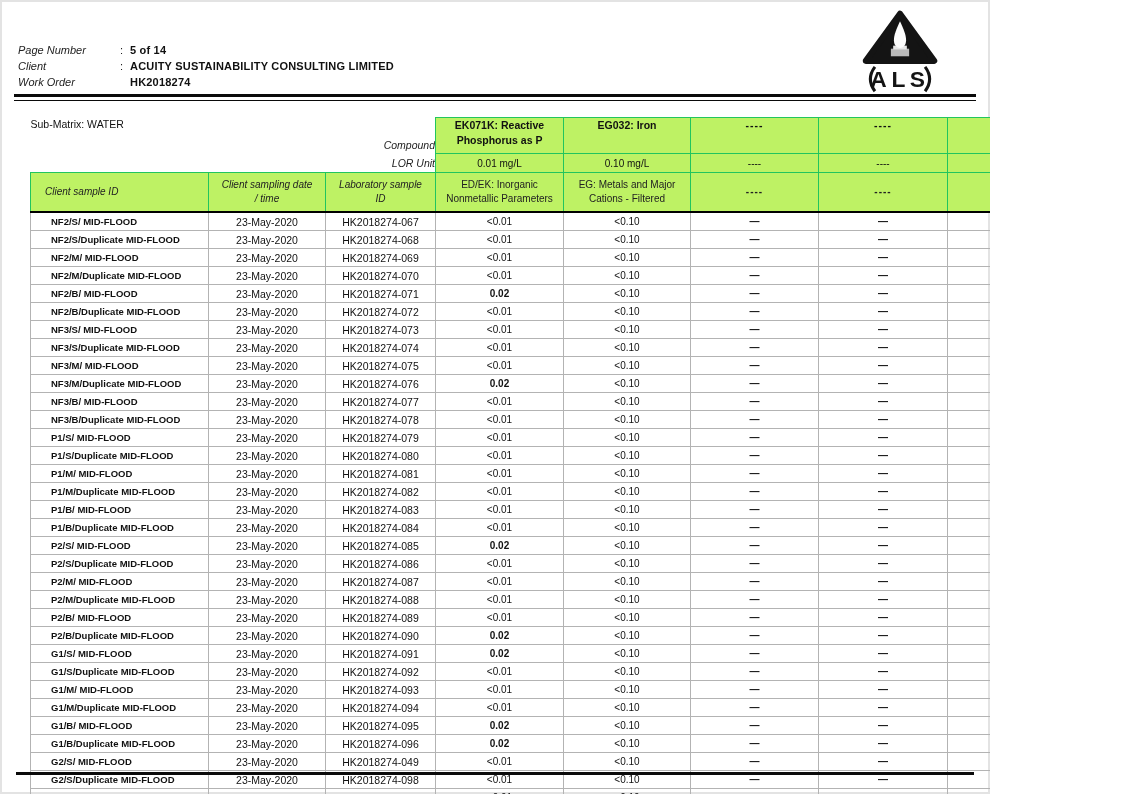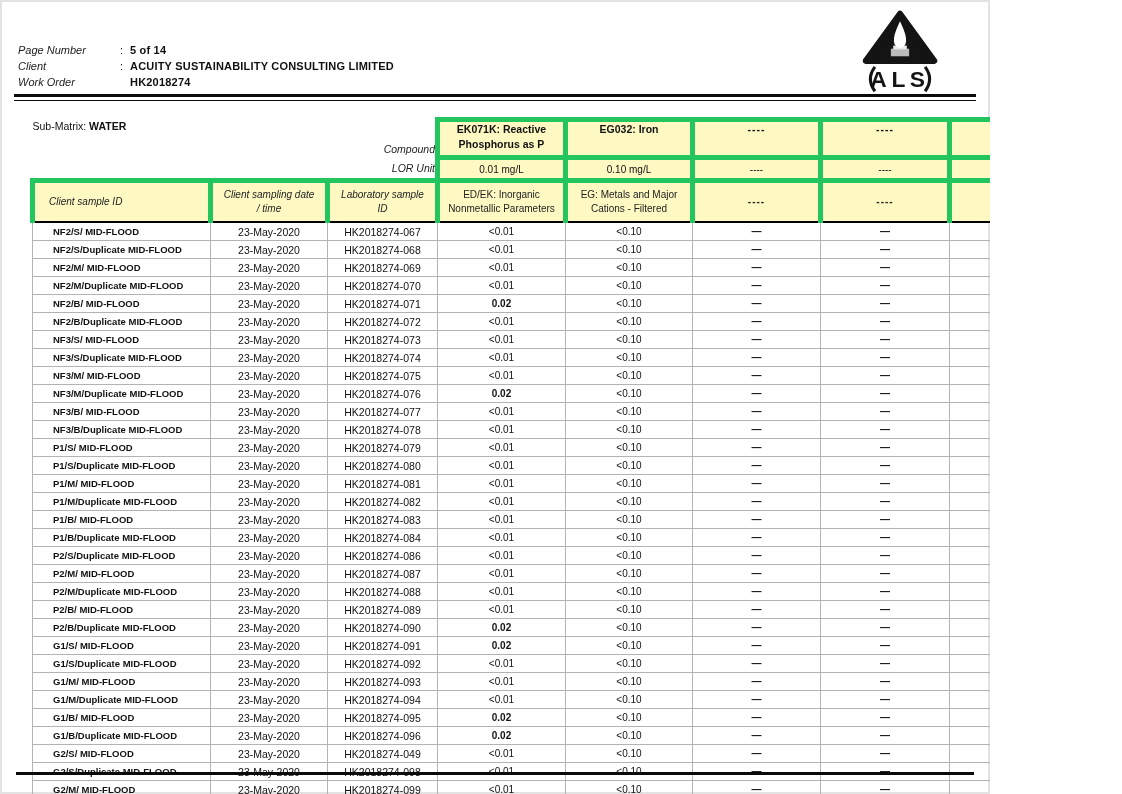--- a/index.html
+++ b/index.html
@@ -20,24 +20,24 @@
     border-top:3px solid #0a0a0a;border-bottom:1px solid #0a0a0a;}
   .rule-bottom{position:absolute;left:16px;right:16px;top:772px;border-top:3px solid #0a0a0a;}
   
   table.rpt{position:absolute;left:30px;top:117px;border-collapse:collapse;table-layout:fixed;width:1045px;}
   table.rpt td{padding:0;overflow:hidden;}
   
   .rowA td{height:33px;vertical-align:top;}
   .rowB td{height:18px;vertical-align:middle;}
   .rowC td{height:38px;vertical-align:middle;}
   .noborder{border:none;}
-  .boxed{border:5px solid #22c55e;background:#fef9c3;}
+  .boxed{border:1px solid #22c55e;background:#bef264;}
   .rowC td.boxed{border-bottom:2.5px solid #000;}
   .submatrix{font-size:10.5px;padding:4px 0 0 6px;}
-  .submatrix b{font-weight:bold;}
+  .submatrix b{font-weight:normal;}
   .lbl-right{font-style:italic;font-size:10.5px;text-align:right;padding-right:8px;color:#222;}
   .rowA .lbl-right{vertical-align:bottom;padding-bottom:3px;}
   .analyte{font-weight:bold;font-size:10.5px;text-align:center;line-height:15px;padding-top:2px;}
   .lorcell{font-size:10px;text-align:center;}
   .methodcell{font-size:10px;text-align:center;line-height:14px;color:#222;}
   .colhead{font-style:italic;font-size:10px;text-align:center;line-height:14px;color:#222;}
   .colhead.first{text-align:left;padding-left:14px;}
   .hdash{font-weight:bold;letter-spacing:1px;}
   
   .rowData td{height:17px;border:1px solid #b3b3b3;font-size:10px;text-align:center;white-space:nowrap;}
@@ -312,20 +312,30 @@
     <td class="c-id">P1/B/Duplicate MID-FLOOD</td>
     <td class="c-date">23-May-2020</td>
     <td class="c-lab">HK2018274-084</td>
     <td class="c-val">&lt;0.01</td>
     <td class="c-val">&lt;0.10</td>
     <td class="c-val dash">—</td>
     <td class="c-val dash">—</td>
     <td class="c-val dash">—</td>
   </tr>
         <tr class="rowData">
+    <td class="c-id">P2/S/ MID-FLOOD</td>
+    <td class="c-date">23-May-2020</td>
+    <td class="c-lab">HK2018274-085</td>
+    <td class="c-val bold">0.02</td>
+    <td class="c-val">&lt;0.10</td>
+    <td class="c-val dash">—</td>
+    <td class="c-val dash">—</td>
+    <td class="c-val dash">—</td>
+  </tr>
+        <tr class="rowData">
     <td class="c-id">P2/S/Duplicate MID-FLOOD</td>
     <td class="c-date">23-May-2020</td>
     <td class="c-lab">HK2018274-086</td>
     <td class="c-val">&lt;0.01</td>
     <td class="c-val">&lt;0.10</td>
     <td class="c-val dash">—</td>
     <td class="c-val dash">—</td>
     <td class="c-val dash">—</td>
   </tr>
         <tr class="rowData">

